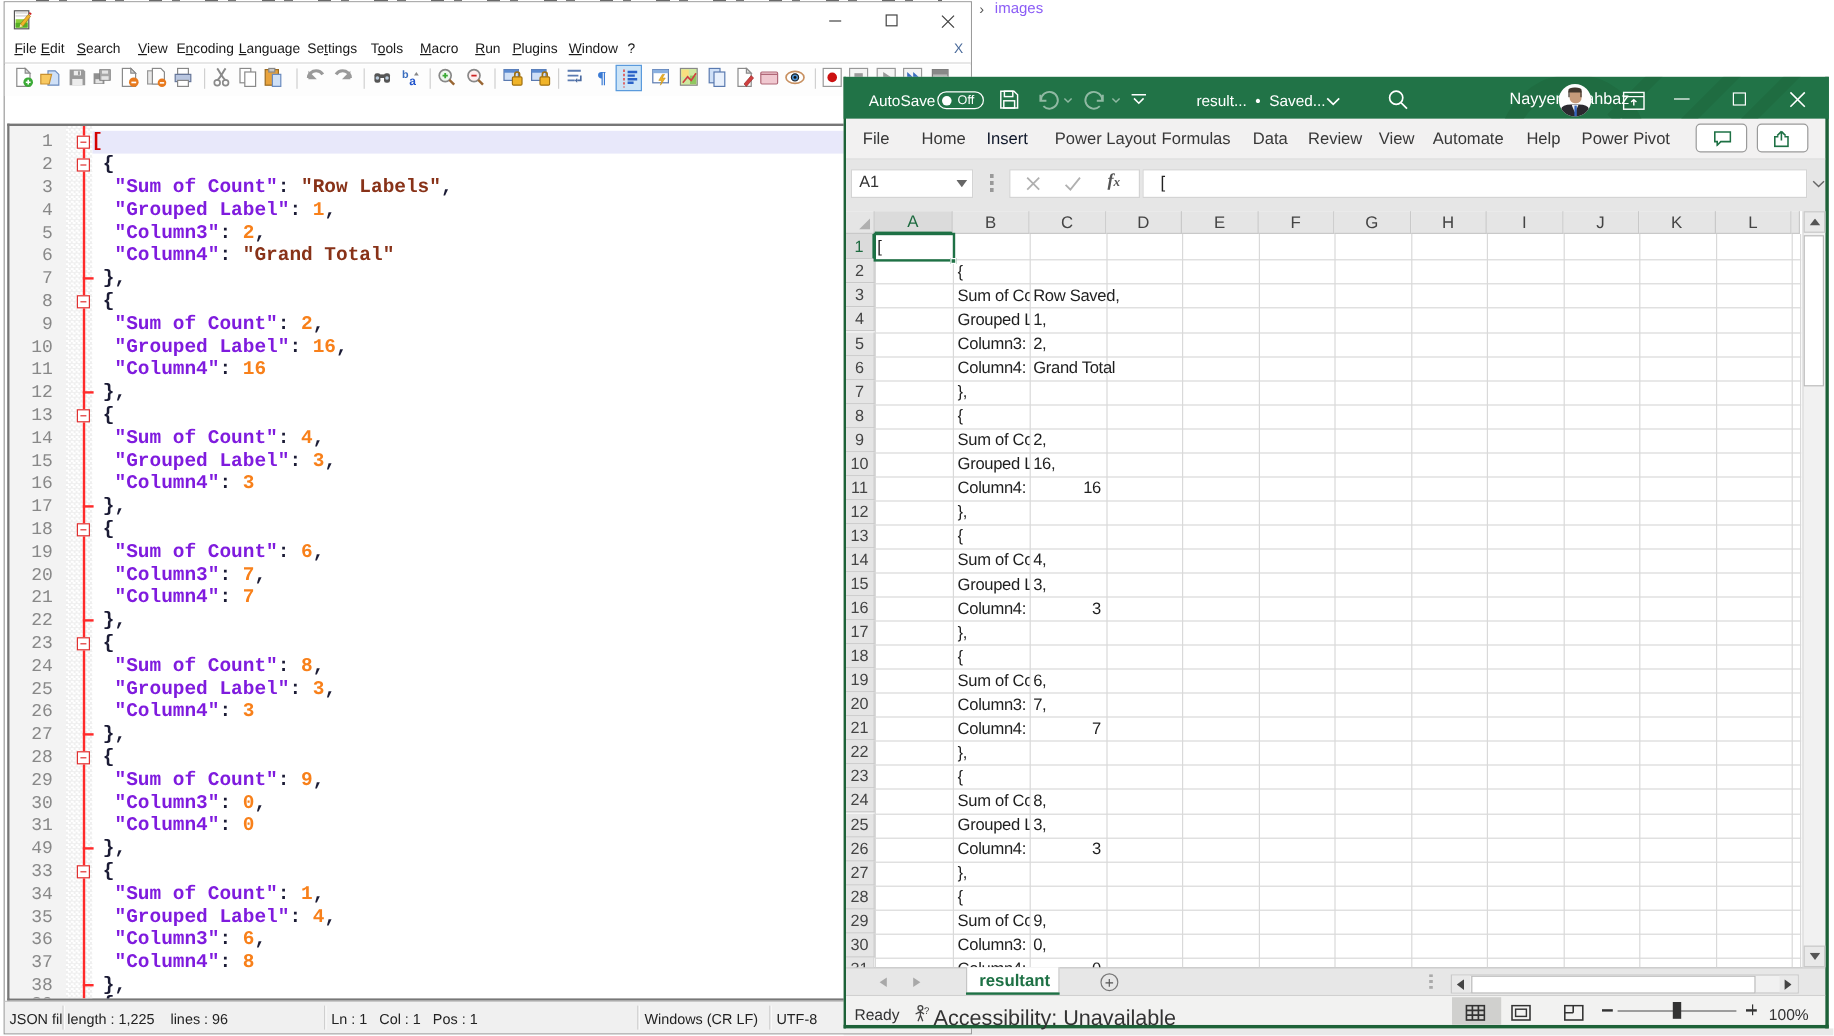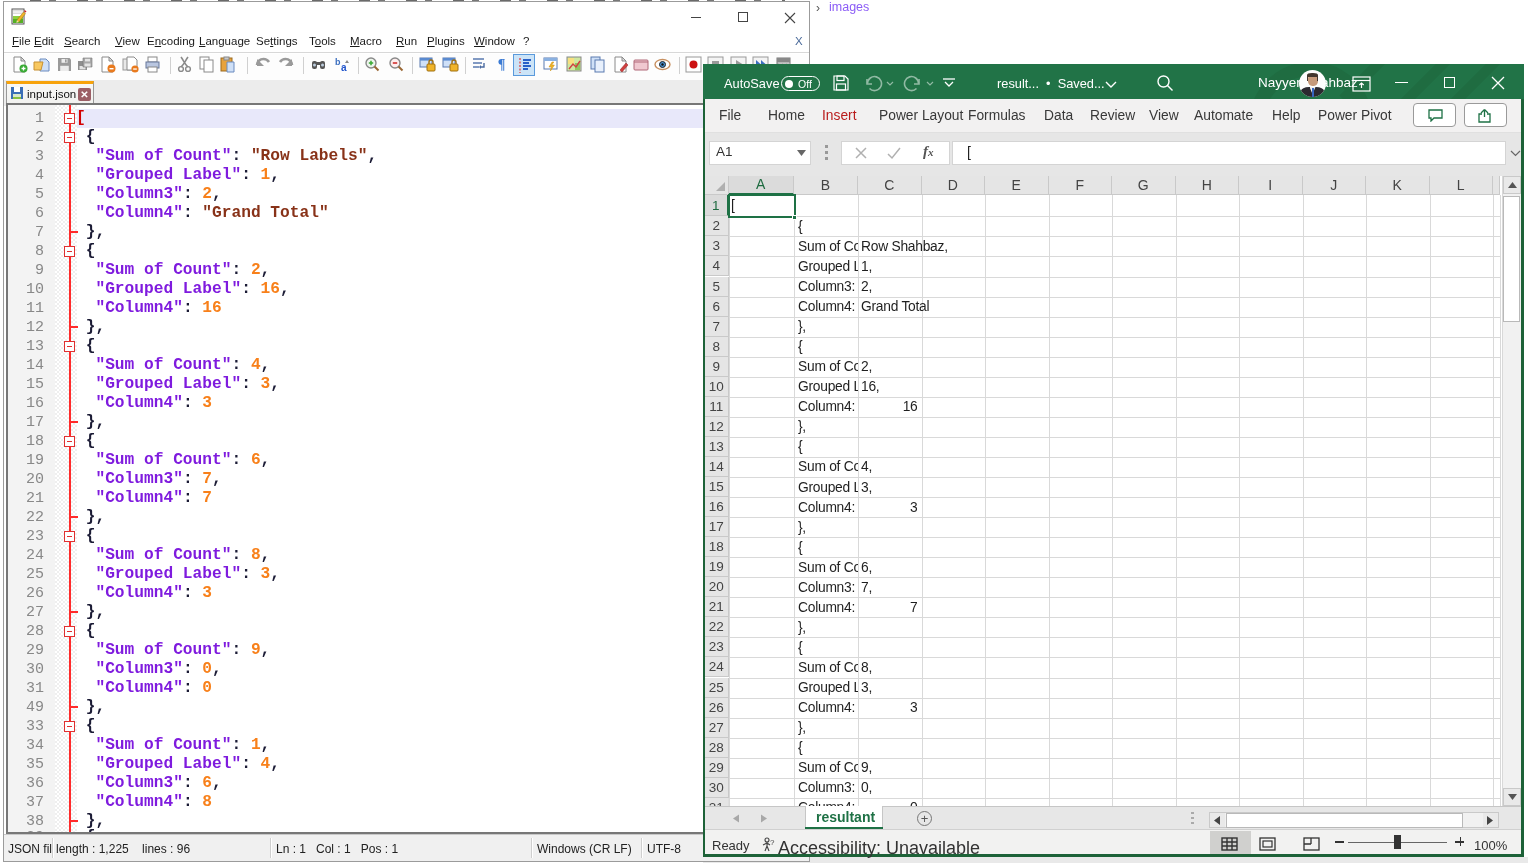--- a/index.html
+++ b/index.html
@@ -281,32 +281,20 @@
         <rect x="2" y="2" width="13" height="4" fill="#888"></rect>
         <path d="M4 8h3v2H4zM8 8h3v2H8zM12 8h3v2h-3zM4 11h3v2H4zM8 11h3v2H8z" fill="#666" stroke="#fff" stroke-width=".4"></path>
       </svg>
     <div class="tsep" style="left:166px"></div>
       <div class="tsep" style="left:243px"></div>
       <div class="tsep" style="left:299px"></div>
       <div class="tsep" style="left:354px"></div>
       <div class="tsep" style="left:408px"></div>
       <div class="tsep" style="left:461px"></div>
       <div class="tsep" style="left:675px"></div>
-  </div>
-  <div class="tabbar">
-    <div class="tab">
-      <svg style="position:absolute;left:3px;top:2px" width="14" height="14" viewBox="0 0 14 14">
-        <rect x="1" y="1" width="12" height="12" fill="#3a6eb5"></rect>
-        <rect x="4" y="1" width="6" height="5" fill="#fff"></rect>
-        <rect x="3" y="8" width="8" height="5" fill="#d8e8c8"></rect>
-        <rect x="3" y="11" width="8" height="2" fill="#88c040"></rect>
-      </svg>
-      <span class="tx">input.json</span>
-      <div class="cx">✕</div>
-    </div>
   </div>
   <div id="ed">
     <div class="nmargin"></div>
     <div class="fmargin"></div>
     <div class="fline"></div>
     <div style="position:absolute;left:0;top:-101px;width:100%;height:963px">
       <div style="position:absolute;left:0;top:0;width:100%;height:100%">
 <div class="cl" style="top:104.5px;background:#e8e8fa;"></div>
 <div class="ln" style="top:104.5px">1</div>
 <div class="ct" style="top:104.5px"><span style="color:#d40000;font-weight:bold">[</span></div>
@@ -503,21 +491,21 @@
     <path d="M9.5 12V7M7.3 9l2.2-2 2.2 2" fill="none" stroke="#fff" stroke-width="1.2"></path>
   </svg>
   <div class="abs" style="left:1395px;top:82px;width:13px;height:1.4px;background:#fff"></div>
   <div class="abs" style="left:1444px;top:77px;width:11px;height:11px;border:1.3px solid #fff"></div>
   <svg class="abs" style="left:1491px;top:76px" width="14" height="14" viewBox="0 0 14 14">
     <path d="M1 1l12 12M13 1L1 13" stroke="#fff" stroke-width="1.3"></path>
     </svg>
 
   <div class="abs" style="left:719px;top:108px;font-size:13.8px;color:#383838">File</div>
   <div class="abs" style="left:768px;top:108px;font-size:13.8px;color:#383838">Home</div>
-  <div class="abs" style="left:822px;top:108px;font-size:13.8px;color:#b91c1c">Insert</div>
+  <div class="abs" style="left:822px;top:108px;font-size:13.8px;color:#0f172a">Insert</div>
   <div class="abs" style="left:879px;top:108px;font-size:13.8px;color:#383838">Power Layout</div>
   <div class="abs" style="left:968px;top:108px;font-size:13.8px;color:#383838">Formulas</div>
   <div class="abs" style="left:1044px;top:108px;font-size:13.8px;color:#383838">Data</div>
   <div class="abs" style="left:1090px;top:108px;font-size:13.8px;color:#383838">Review</div>
   <div class="abs" style="left:1149px;top:108px;font-size:13.8px;color:#383838">View</div>
   <div class="abs" style="left:1194px;top:108px;font-size:13.8px;color:#383838">Automate</div>
   <div class="abs" style="left:1272px;top:108px;font-size:13.8px;color:#383838">Help</div>
   <div class="abs" style="left:1318px;top:108px;font-size:13.8px;color:#383838">Power Pivot</div>
   <div class="abs" style="left:1413px;top:103px;width:43px;height:24px;border:1px solid #9a9a9a;border-radius:4px;background:#fff">
     <svg style="margin:5px 14px" width="15" height="13" viewBox="0 0 15 13">
@@ -638,21 +626,21 @@
     <div class="gh" style="top:657.4px"></div>
     <div class="gh" style="top:677.5px"></div>
     <div class="gh" style="top:697.5px"></div>
     <div class="gh" style="top:717.5px"></div>
     <div class="gh" style="top:737.6px"></div>
     <div class="gh" style="top:757.7px"></div>
     <div class="gh" style="top:777.7px"></div>
     <div class="gh" style="top:797.8px"></div>
   <div class="cell" style="left:798.0px;top:216.3px;width:60.0px;height:20.1px;">{</div>
     <div class="cell" style="left:798.0px;top:236.4px;width:60.0px;height:20.1px;">Sum of Count:</div>
-    <div class="cell ovf" style="left:861.0px;top:236.4px;width:130px;height:20.1px;">Row Shahbaz,</div>
+    <div class="cell ovf" style="left:861.0px;top:236.4px;width:130px;height:20.1px;">Row Saved,</div>
     <div class="cell" style="left:798.0px;top:256.4px;width:60.0px;height:20.1px;">Grouped Label:</div>
     <div class="cell ovf" style="left:861.0px;top:256.4px;width:130px;height:20.1px;">1,</div>
     <div class="cell" style="left:798.0px;top:276.5px;width:60.0px;height:20.0px;">Column3:</div>
     <div class="cell ovf" style="left:861.0px;top:276.5px;width:130px;height:20.0px;">2,</div>
     <div class="cell" style="left:798.0px;top:296.5px;width:60.0px;height:20.1px;">Column4:</div>
     <div class="cell ovf" style="left:861.0px;top:296.5px;width:130px;height:20.1px;">Grand Total</div>
     <div class="cell" style="left:798.0px;top:316.6px;width:60.0px;height:20.1px;">},</div>
     <div class="cell" style="left:798.0px;top:336.6px;width:60.0px;height:20.0px;">{</div>
     <div class="cell" style="left:798.0px;top:356.6px;width:60.0px;height:20.1px;">Sum of Count:</div>
     <div class="cell ovf" style="left:861.0px;top:356.6px;width:130px;height:20.1px;">2,</div>

